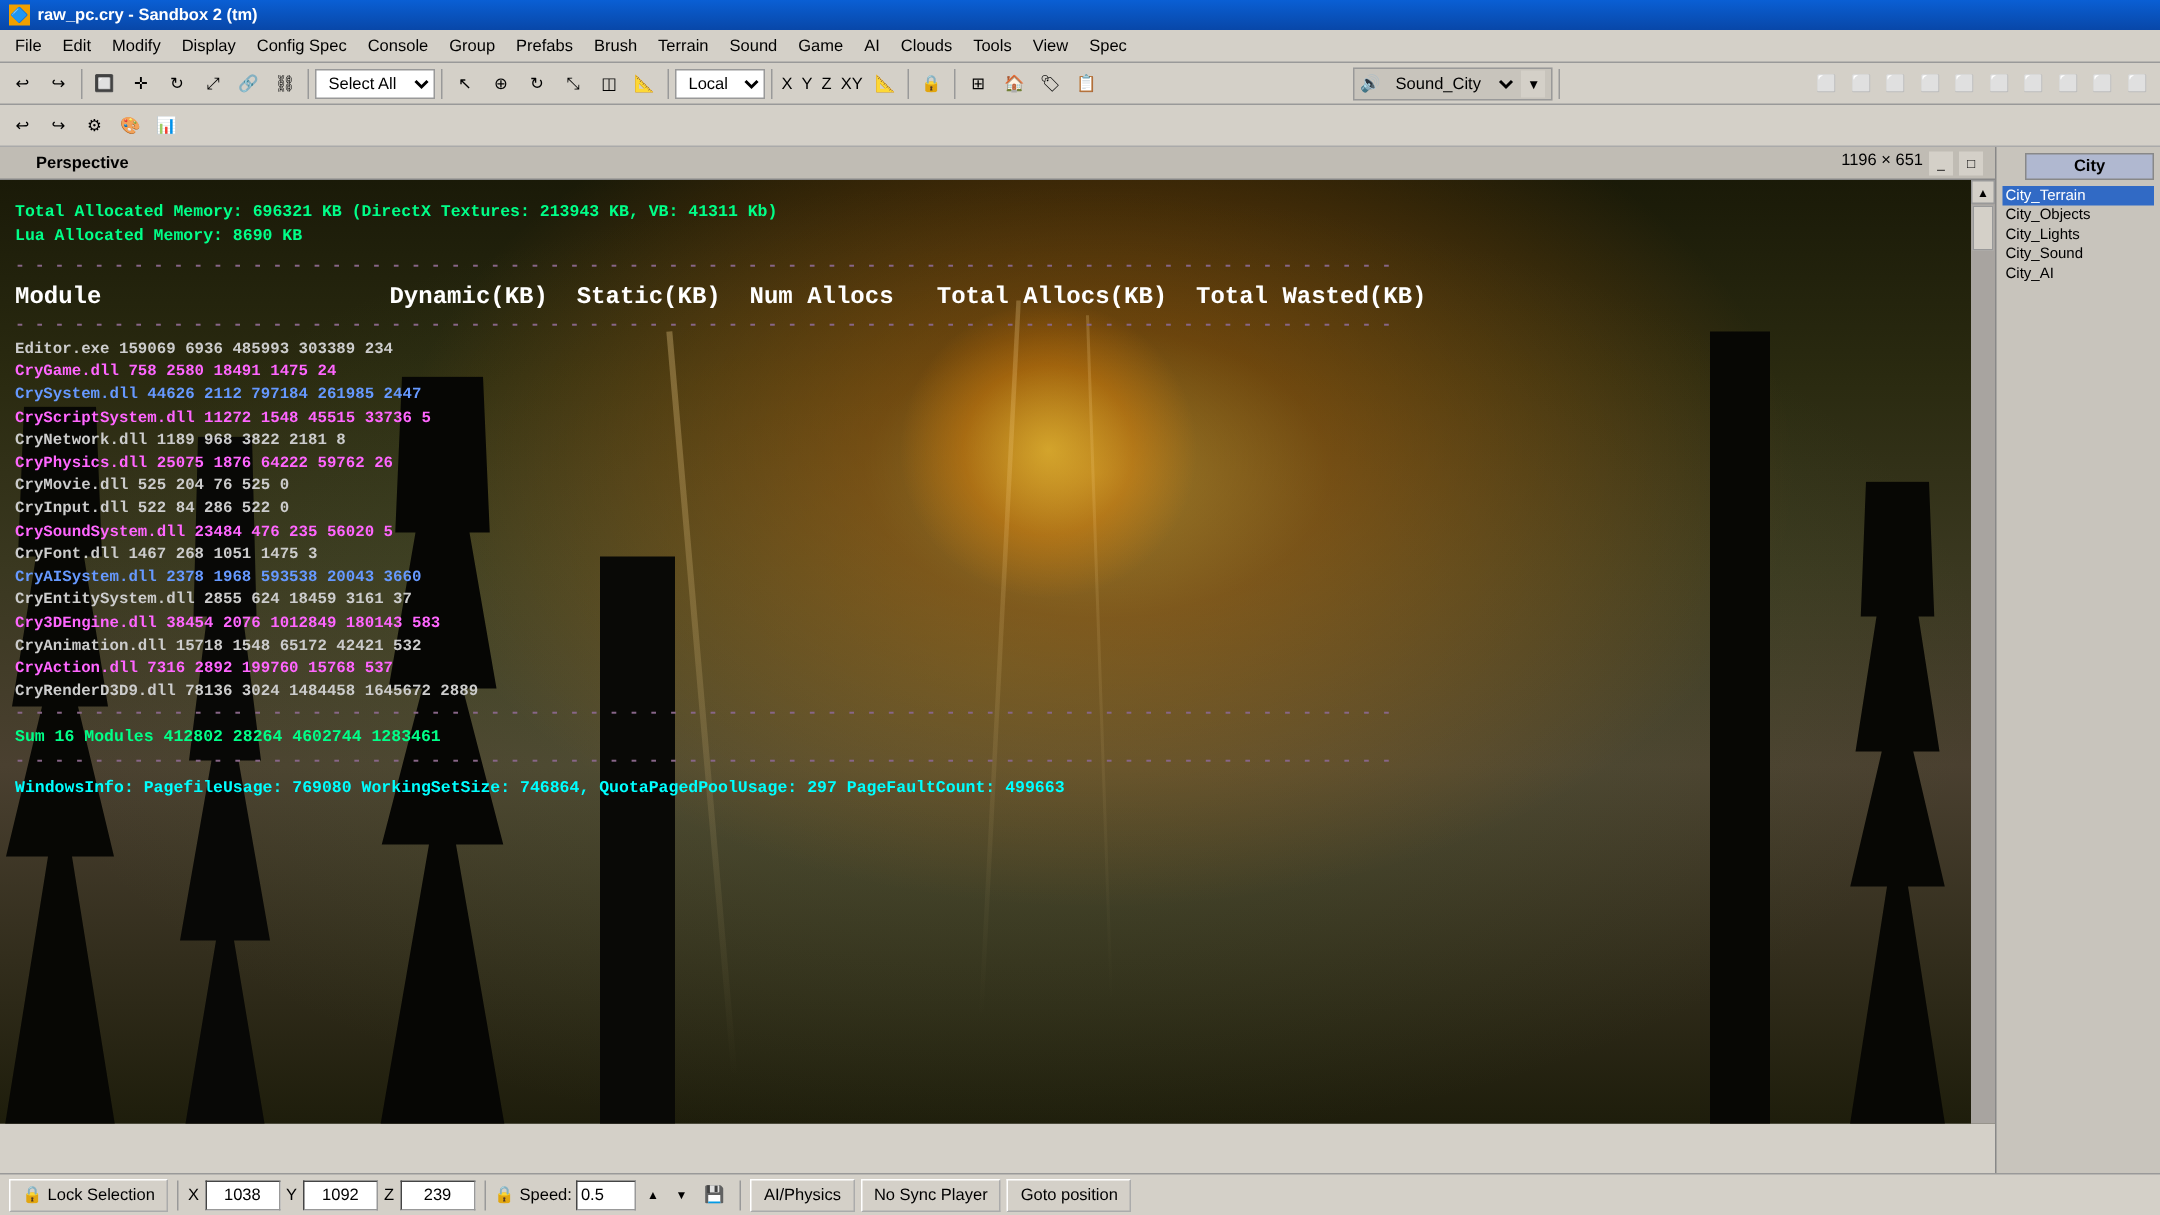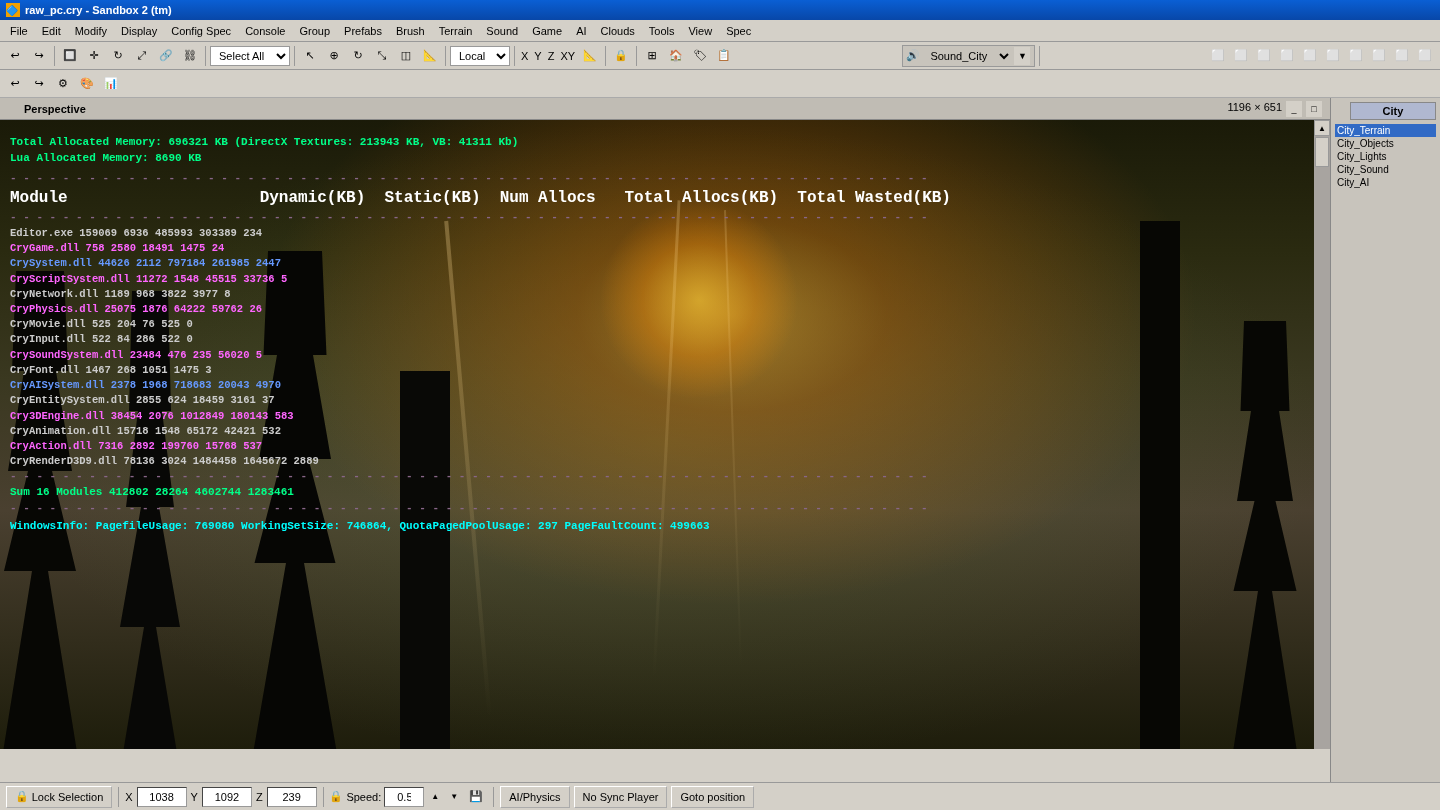--- a/index.html
+++ b/index.html
@@ -165,21 +165,21 @@
       height: 22px; padding: 0 8px;
       background: #d4d0c8; border: 1px outset #fff;
       font-size: 11px; cursor: pointer;
     }
     .lock-btn {
       height: 22px; padding: 0 8px;
       background: #d4d0c8; border: 1px outset #fff;
       font-size: 11px; cursor: pointer; display: flex; align-items: center; gap: 3px;
     }
     .speed-area { display: flex; align-items: center; gap: 3px; }
-    .speed-input { width: 40px; height: 20px; background: white; border: 1px inset #999; font-size: 11px; padding: 0 12px; }
+    .speed-input { width: 40px; height: 20px; background: white; border: 1px inset #999; font-size: 11px; padding: 0 2px; }
 
     
     #main-container {
       display: flex;
       flex-direction: column;
       width: 1440px;
       height: 810px;
       position: relative;
     }
     #viewport-wrapper {
@@ -358,27 +358,27 @@
 
           <div style="color:#ffffff; font-size:16px;">Module&nbsp;&nbsp;&nbsp;&nbsp;&nbsp;&nbsp;&nbsp;&nbsp;&nbsp;&nbsp;&nbsp;&nbsp;&nbsp;&nbsp;&nbsp;&nbsp;&nbsp;&nbsp;&nbsp;&nbsp;Dynamic(KB)&nbsp;&nbsp;Static(KB)&nbsp;&nbsp;Num Allocs&nbsp;&nbsp;&nbsp;Total Allocs(KB)&nbsp;&nbsp;Total Wasted(KB)</div>
 
           <div style="color:#886688;">- - - - - - - - - - - - - - - - - - - - - - - - - - - - - - - - - - - - - - - - - - - - - - - - - - - - - - - - - - - - - - - - - - - - - -</div>
 
           <div id="mem-rows">
               <div style="color: rgb(204, 204, 204); font-family: &quot;Courier New&quot;, monospace; font-size: 10.5px; line-height: 1.45;">Editor.exe                  159069      6936       485993       303389           234</div>
               <div style="color: rgb(255, 102, 255); font-family: &quot;Courier New&quot;, monospace; font-size: 10.5px; line-height: 1.45;">CryGame.dll                 758         2580       18491        1475             24</div>
               <div style="color: rgb(102, 153, 255); font-family: &quot;Courier New&quot;, monospace; font-size: 10.5px; line-height: 1.45;">CrySystem.dll               44626       2112       797184       261985           2447</div>
               <div style="color: rgb(255, 102, 255); font-family: &quot;Courier New&quot;, monospace; font-size: 10.5px; line-height: 1.45;">CryScriptSystem.dll         11272       1548       45515        33736            5</div>
-              <div style="color: rgb(204, 204, 204); font-family: &quot;Courier New&quot;, monospace; font-size: 10.5px; line-height: 1.45;">CryNetwork.dll              1189        968        3822         3977             8</div>
+              <div style="color: rgb(204, 204, 204); font-family: &quot;Courier New&quot;, monospace; font-size: 10.5px; line-height: 1.45;">CryNetwork.dll              1189        968        3822         2181             8</div>
               <div style="color: rgb(255, 102, 255); font-family: &quot;Courier New&quot;, monospace; font-size: 10.5px; line-height: 1.45;">CryPhysics.dll              25075       1876       64222        59762            26</div>
               <div style="color: rgb(204, 204, 204); font-family: &quot;Courier New&quot;, monospace; font-size: 10.5px; line-height: 1.45;">CryMovie.dll                525         204        76           525              0</div>
               <div style="color: rgb(204, 204, 204); font-family: &quot;Courier New&quot;, monospace; font-size: 10.5px; line-height: 1.45;">CryInput.dll                522         84         286          522              0</div>
               <div style="color: rgb(255, 102, 255); font-family: &quot;Courier New&quot;, monospace; font-size: 10.5px; line-height: 1.45;">CrySoundSystem.dll          23484       476        235          56020            5</div>
               <div style="color: rgb(204, 204, 204); font-family: &quot;Courier New&quot;, monospace; font-size: 10.5px; line-height: 1.45;">CryFont.dll                 1467        268        1051         1475             3</div>
-              <div style="color: rgb(102, 153, 255); font-family: &quot;Courier New&quot;, monospace; font-size: 10.5px; line-height: 1.45;">CryAISystem.dll             2378        1968       718683       20043            4970</div>
+              <div style="color: rgb(102, 153, 255); font-family: &quot;Courier New&quot;, monospace; font-size: 10.5px; line-height: 1.45;">CryAISystem.dll             2378        1968       593538       20043            3660</div>
               <div style="color: rgb(204, 204, 204); font-family: &quot;Courier New&quot;, monospace; font-size: 10.5px; line-height: 1.45;">CryEntitySystem.dll         2855        624        18459        3161             37</div>
               <div style="color: rgb(255, 102, 255); font-family: &quot;Courier New&quot;, monospace; font-size: 10.5px; line-height: 1.45;">Cry3DEngine.dll             38454       2076       1012849      180143           583</div>
               <div style="color: rgb(204, 204, 204); font-family: &quot;Courier New&quot;, monospace; font-size: 10.5px; line-height: 1.45;">CryAnimation.dll            15718       1548       65172        42421            532</div>
               <div style="color: rgb(255, 102, 255); font-family: &quot;Courier New&quot;, monospace; font-size: 10.5px; line-height: 1.45;">CryAction.dll               7316        2892       199760       15768            537</div>
               <div style="color: rgb(204, 204, 204); font-family: &quot;Courier New&quot;, monospace; font-size: 10.5px; line-height: 1.45;">CryRenderD3D9.dll           78136       3024       1484458      1645672          2889</div>
             </div>
 
           <div style="color:#886688;">- - - - - - - - - - - - - - - - - - - - - - - - - - - - - - - - - - - - - - - - - - - - - - - - - - - - - - - - - - - - - - - - - - - - - -</div>
           <div style="color:#00ff88;">Sum 16 Modules            412802      28264      4602744     1283461</div>
           <div style="color:#886688;">- - - - - - - - - - - - - - - - - - - - - - - - - - - - - - - - - - - - - - - - - - - - - - - - - - - - - - - - - - - - - - - - - - - - - -</div>

